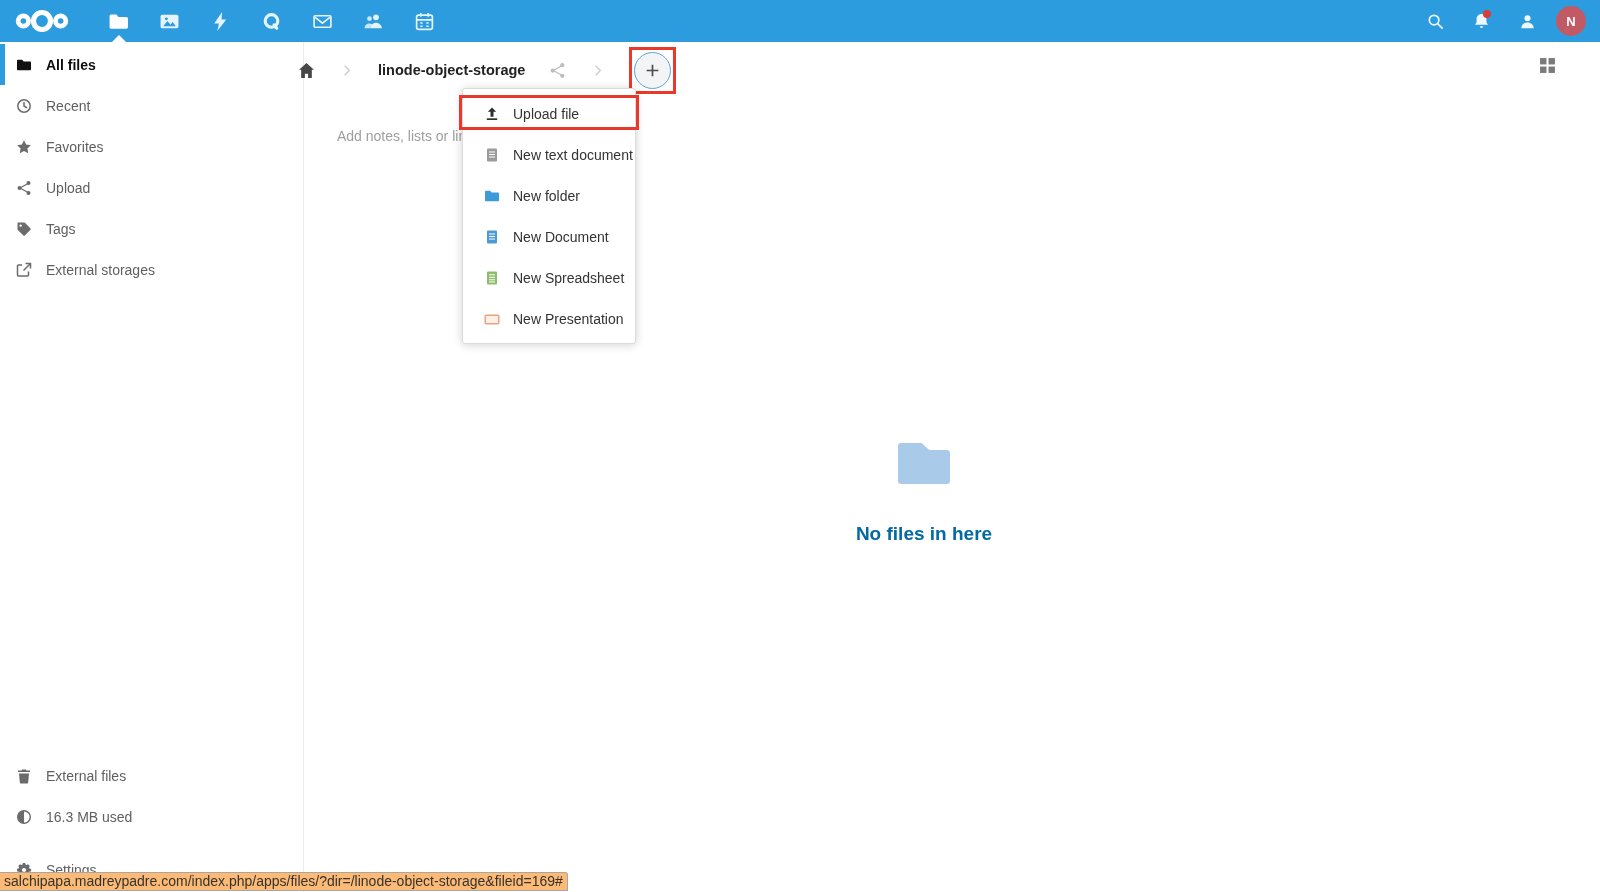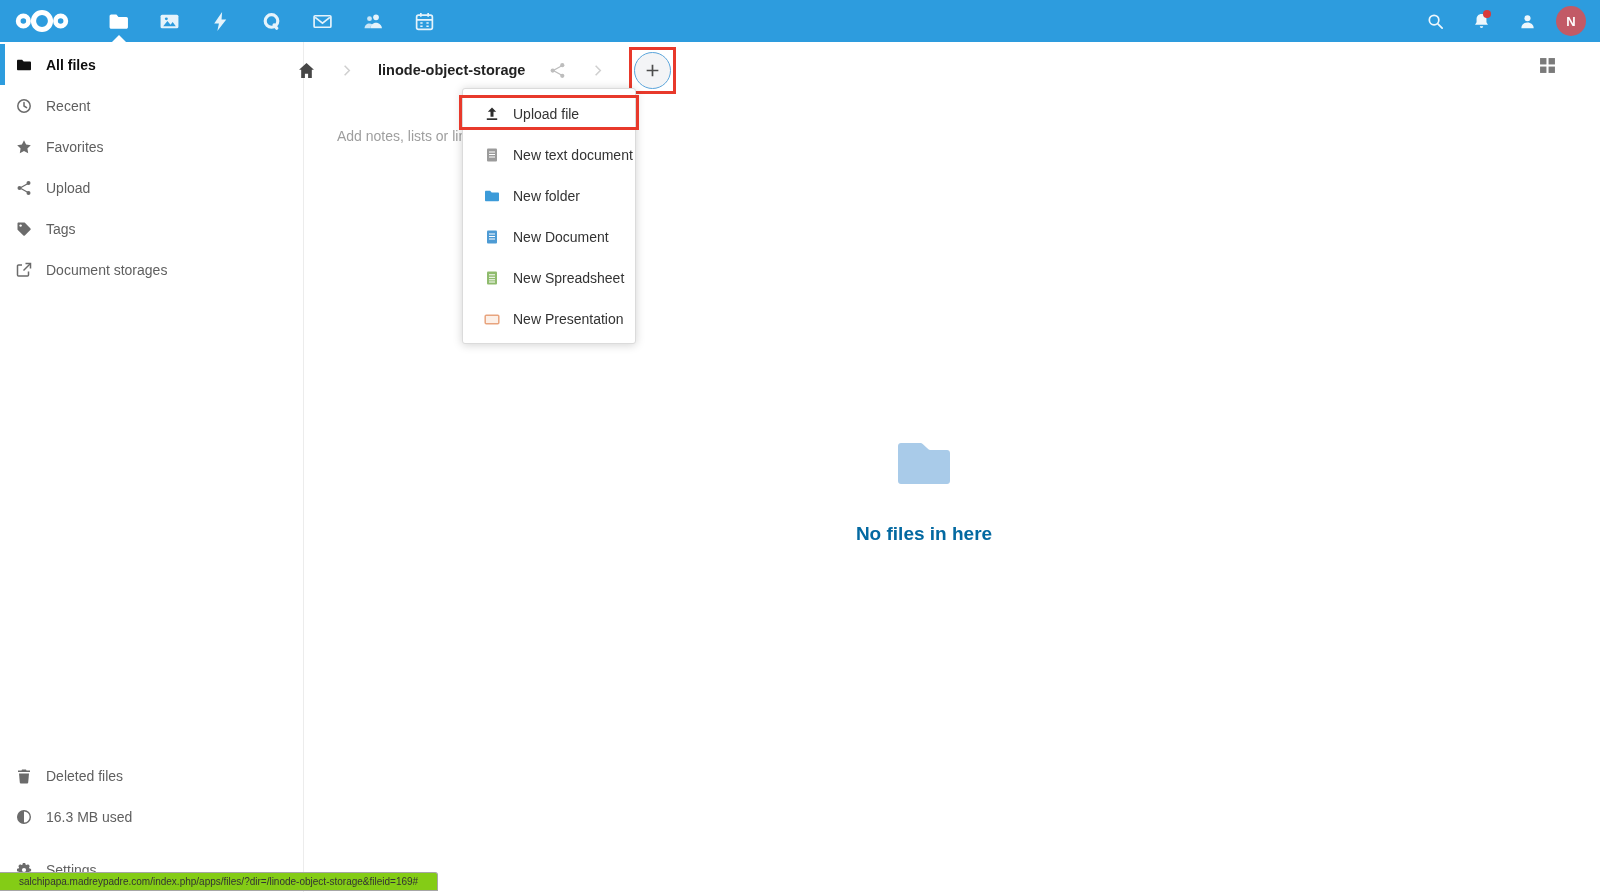--- a/index.html
+++ b/index.html
@@ -57,21 +57,21 @@
   .ic-upload { color:#2f2f2f; } .ic-folder-blue { color:#3c9bd9; } .ic-file-text-gray { color:#9b9b9b; }
   .ic-file-text-blue { color:#4e9bd4; } .ic-spreadsheet { color:#8fbb6d; }
 
   
   .empty-state { position:absolute; top:395px; left:0; right:32px; text-align:center; z-index:1; }
   .empty-folder svg { width:56px; height:50px; }
   .empty-title { margin-top:32px; font-size:19px; font-weight:bold; color:#0369a1; }
   .empty-sub { margin-top:15px; font-size:14.5px; color:#6b6b6b; }
 
   
-  .status-tooltip { position:absolute; left:0; bottom:1px; height:19px; line-height:17px; padding:0 19px; background:#84cc16; border:1px solid #a6a6a6; border-left:none; border-top-right-radius:3px; font-size:10px; color:#333; z-index:40; white-space:nowrap; }
+  .status-tooltip { position:absolute; left:0; bottom:1px; height:19px; line-height:17px; padding:0 4px; background:#fdba74; border:1px solid #a6a6a6; border-left:none; border-top-right-radius:3px; font-size:14px; color:#333; z-index:40; white-space:nowrap; }
 </style>
 </head>
 <body>
 
 <div id="app">
 
   <div class="header">
     <div class="logo">
       <svg viewBox="0 0 56 28">
           <g fill="none" stroke="#fff">
@@ -215,32 +215,32 @@
           <span>Tags</span>
         </div>
         <div class="srow">
           <span class="sicon">
             <svg viewBox="0 0 16 16" fill="none" stroke="currentColor" stroke-width="1.5">
               <path d="M12.5 9.5v3.5c0 .55-.45 1-1 1h-9c-.55 0-1-.45-1-1v-9c0-.55.45-1 1-1H6"></path>
               <path d="M9.5 1.5h5v5"></path>
               <path d="M14 2L7.5 8.5"></path>
             </svg>
           </span>
-          <span>Document storages</span>
+          <span>External storages</span>
         </div>
       </div>
     <div class="side-footer">
         <div class="srow">
           <span class="sicon">
             <svg viewBox="0 0 16 16" fill="currentColor">
               <path d="M6 1.5h4l.5 1H14V4H2V2.5h3.5z"></path>
               <path d="M3 5.5h10l-.8 9.1c-.05.5-.45.9-1 .9H4.8c-.55 0-.95-.4-1-.9z"></path>
             </svg>
           </span>
-          <span>Deleted files</span>
+          <span>External files</span>
         </div>
         <div class="srow">
           <span class="sicon">
             <svg viewBox="0 0 16 16">
               <circle cx="8" cy="8" r="6.3" fill="none" stroke="currentColor" stroke-width="1.4"></circle>
               <path d="M8 1.7A6.3 6.3 0 0 0 8 14.3z" fill="currentColor"></path>
             </svg>
           </span>
           <span>16.3 MB used</span>
         </div>

